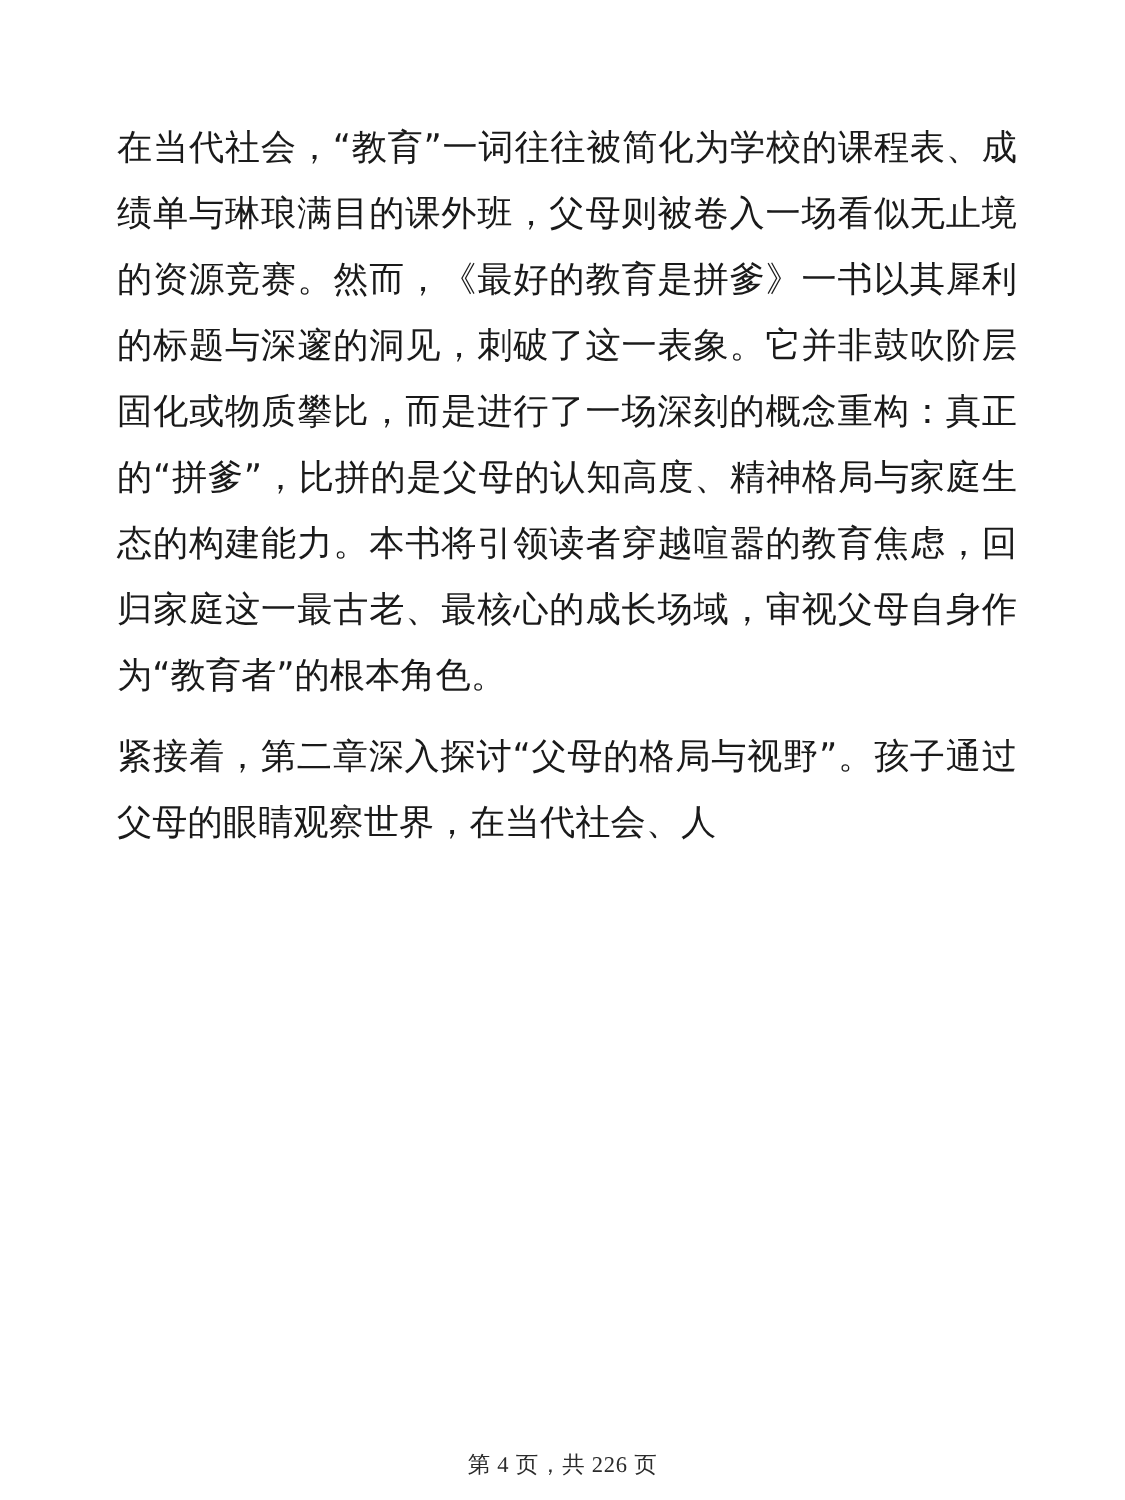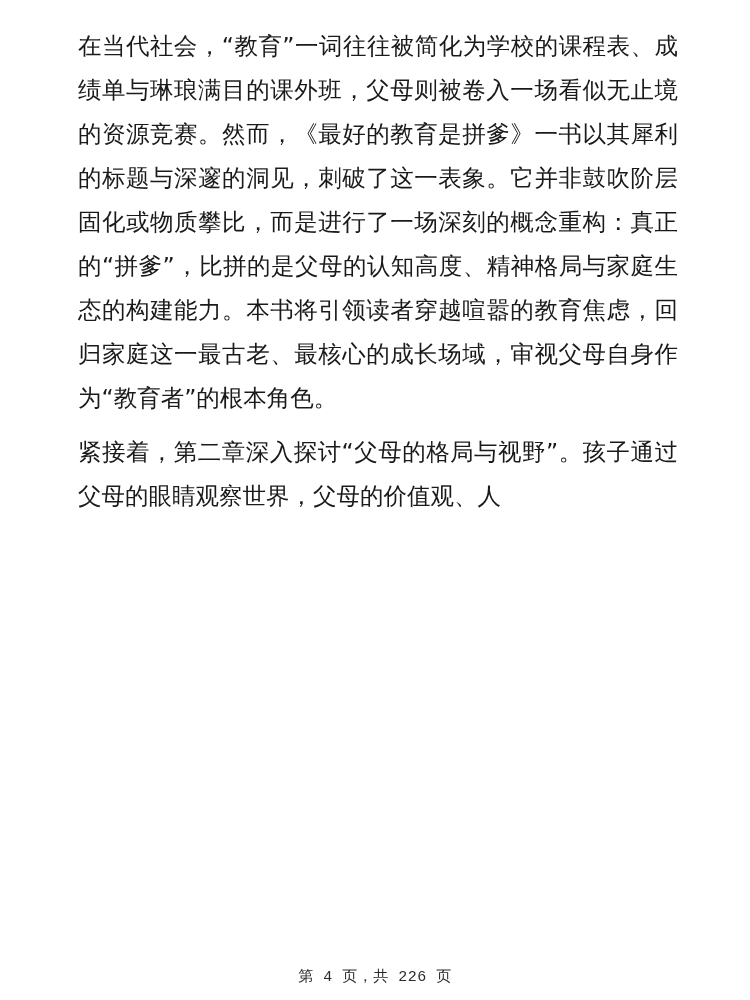--- a/index.html
+++ b/index.html
@@ -12,21 +12,21 @@
     background: #ffffff;
     font-family: "DejaVu Sans", "Liberation Sans", sans-serif;
     color: #1c1c1c;
     overflow: hidden;
   }
   .page {
     position: relative;
     width: 750px;
     height: 1000px;
     box-sizing: border-box;
-    padding: 24px 72px 0 78px;
+    padding: 76px 72px 0 78px;
     background: #ffffff;
   }
   .body-text {
     font-size: 23.5px;
     line-height: 44px;
     text-align: justify;
     text-justify: inter-ideograph;
     letter-spacing: 0px;
     color: #1a1a1a;
   }
@@ -38,29 +38,29 @@
     margin-top: 8px;
   }
   .page-footer {
     position: absolute;
     left: 0;
     right: 0;
     bottom: 14px;
     text-align: center;
     font-size: 15px;
     color: #2b2b2b;
-    font-family: Liberation Mono, monospace;
+    font-family: Liberation Serif, serif;
     letter-spacing: 0.5px;
   }
 </style>
 </head>
 <body>
 
 <div class="page">
 
   <div class="body-text">
     <p class="para">在当代社会，“教育”一词往往被简化为学校的课程表、成绩单与琳琅满目的课外班，父母则被卷入一场看似无止境的资源竞赛。然而，《最好的教育是拼爹》一书以其犀利的标题与深邃的洞见，刺破了这一表象。它并非鼓吹阶层固化或物质攀比，而是进行了一场深刻的概念重构：真正的“拼爹”，比拼的是父母的认知高度、精神格局与家庭生态的构建能力。本书将引领读者穿越喧嚣的教育焦虑，回归家庭这一最古老、最核心的成长场域，审视父母自身作为“教育者”的根本角色。</p>
-    <p class="para">紧接着，第二章深入探讨“父母的格局与视野”。孩子通过父母的眼睛观察世界，父母的价值观、人</p>
+    <p class="para">紧接着，第二章深入探讨“父母的格局与视野”。孩子通过父母的眼睛观察世界，在当代社会、人</p>
   </div>
 
   <div class="page-footer">第 4 页，共 226 页</div>
 
 </div>
 
 </body></html>

